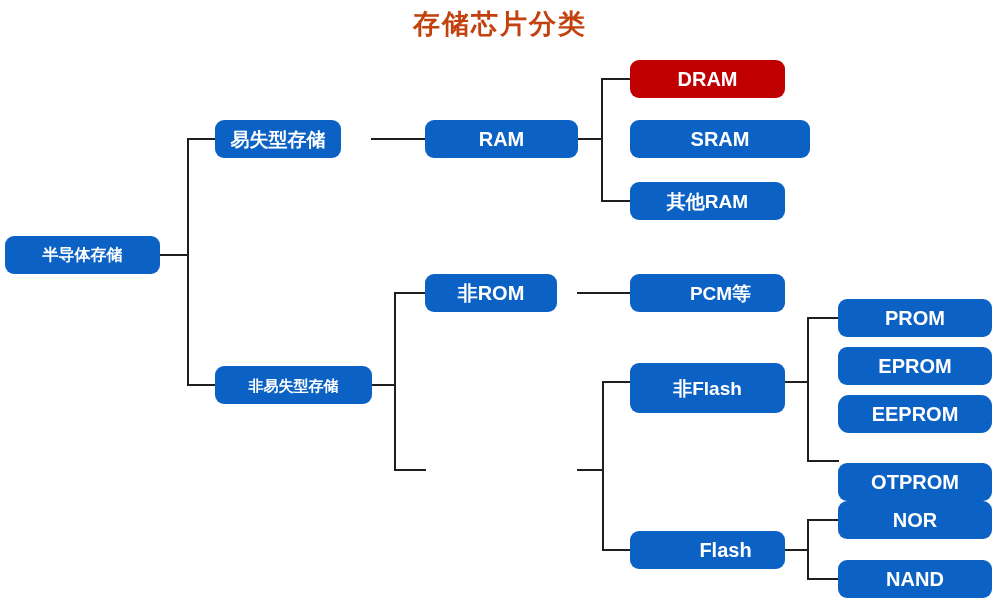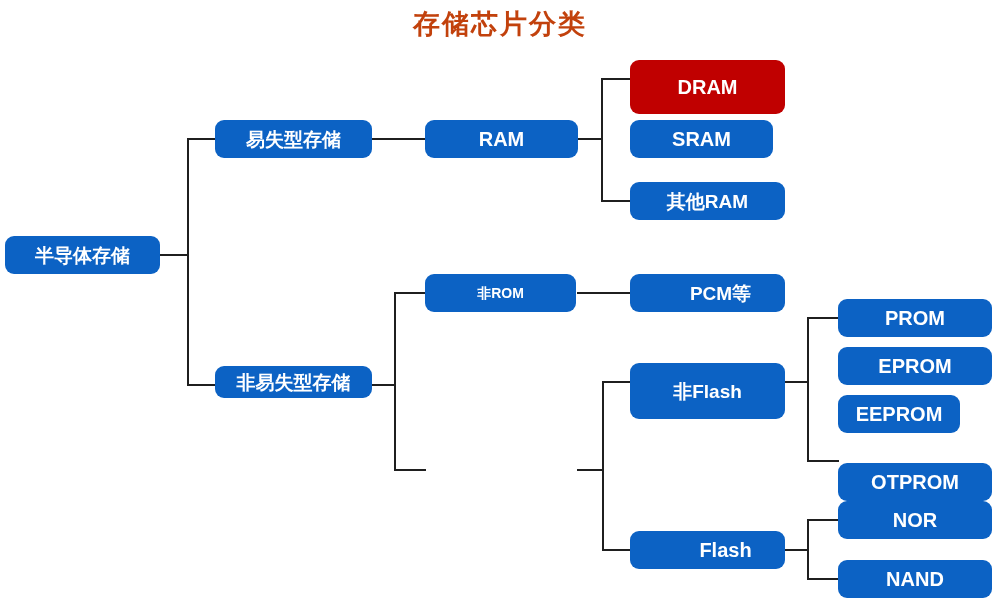--- a/index.html
+++ b/index.html
@@ -54,35 +54,35 @@
     justify-content: center;
     font-weight: 700;
     font-size: 20px;
     line-height: 1;
     text-align: center;
     white-space: nowrap;
   }
   .node--red { background: var(--node-red); }
 
   
-  .n-root        { left:   5px; top: 236px; width: 155px; height: 38px; font-size: 19px; }
-  .n-volatile    { left: 215px; top: 120px; width: 157px; height: 38px; font-size: 19px; }
+  .n-root        { left:   5px; top: 236px; width: 155px; height: 38px; font-size: 16px; }
+  .n-volatile    { left: 215px; top: 120px; width: 126px; height: 38px; font-size: 19px; }
   .n-ram         { left: 425px; top: 120px; width: 153px; height: 38px; }
-  .n-dram        { left: 630px; top:  60px; width: 155px; height: 54px; align-items: center; }
-  .n-sram        { left: 630px; top: 120px; width: 143px; height: 38px; }
+  .n-dram        { left: 630px; top:  60px; width: 155px; height: 38px; align-items: center; }
+  .n-sram        { left: 630px; top: 120px; width: 180px; height: 38px; }
   .n-other-ram   { left: 630px; top: 182px; width: 155px; height: 38px; font-size: 19px; }
-  .n-nonvolatile { left: 215px; top: 366px; width: 157px; height: 32px; font-size: 19px; }
-  .n-non-rom     { left: 425px; top: 274px; width: 151px; height: 38px; font-size: 14px; }
+  .n-nonvolatile { left: 215px; top: 366px; width: 157px; height: 38px; font-size: 15px; }
+  .n-non-rom     { left: 425px; top: 274px; width: 132px; height: 38px; font-size: 20px; }
   .n-pcm         { left: 630px; top: 274px; width: 155px; height: 38px; font-size: 19px; padding-left: 26px; }
   .n-rom         { left: 425px; top: 451px; width: 153px; height: 38px; }
-  .n-non-flash   { left: 630px; top: 363px; width: 155px; height: 56px; font-size: 19px; }
+  .n-non-flash   { left: 630px; top: 363px; width: 155px; height: 50px; font-size: 19px; }
   .n-flash       { left: 630px; top: 531px; width: 155px; height: 38px; padding-left: 36px; }
   .n-prom        { left: 838px; top: 299px; width: 154px; height: 38px; }
   .n-eprom       { left: 838px; top: 347px; width: 154px; height: 38px; align-items: center; }
-  .n-eeprom      { left: 838px; top: 395px; width: 122px; height: 38px; }
+  .n-eeprom      { left: 838px; top: 395px; width: 154px; height: 38px; border-radius: 11px; }
   .n-otprom      { left: 838px; top: 443px; width: 154px; height: 38px; margin-top: 20px; }
   .n-nor         { left: 838px; top: 501px; width: 154px; height: 38px; }
   .n-nand        { left: 838px; top: 560px; width: 154px; height: 38px; }
 </style>
 </head>
 <body>
 
 <div class="canvas">
 
   <div class="diagram-title">存储芯片分类</div>

